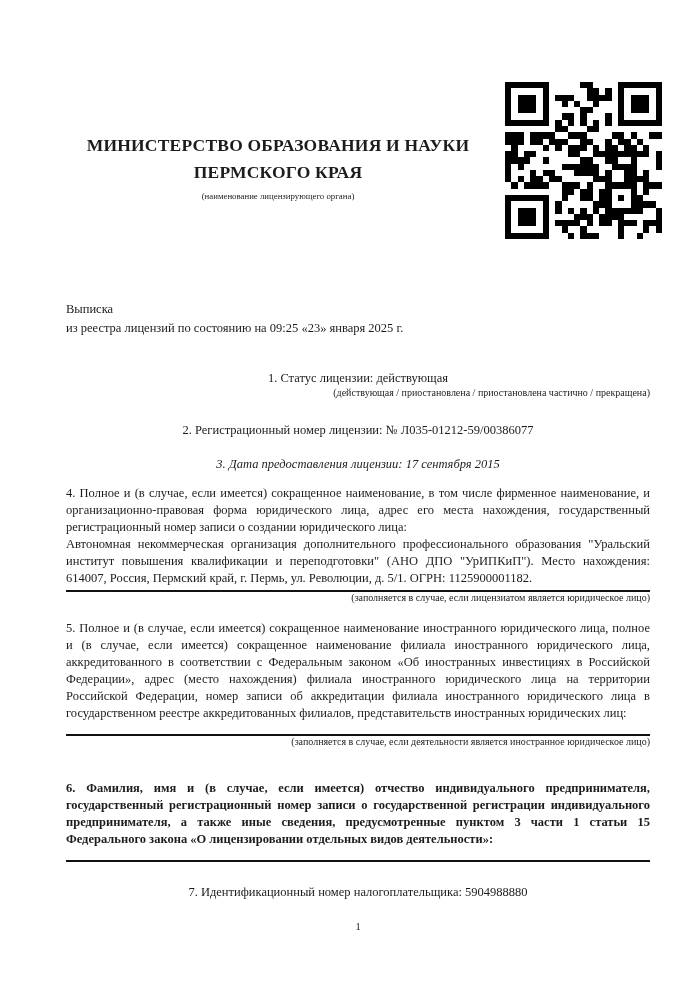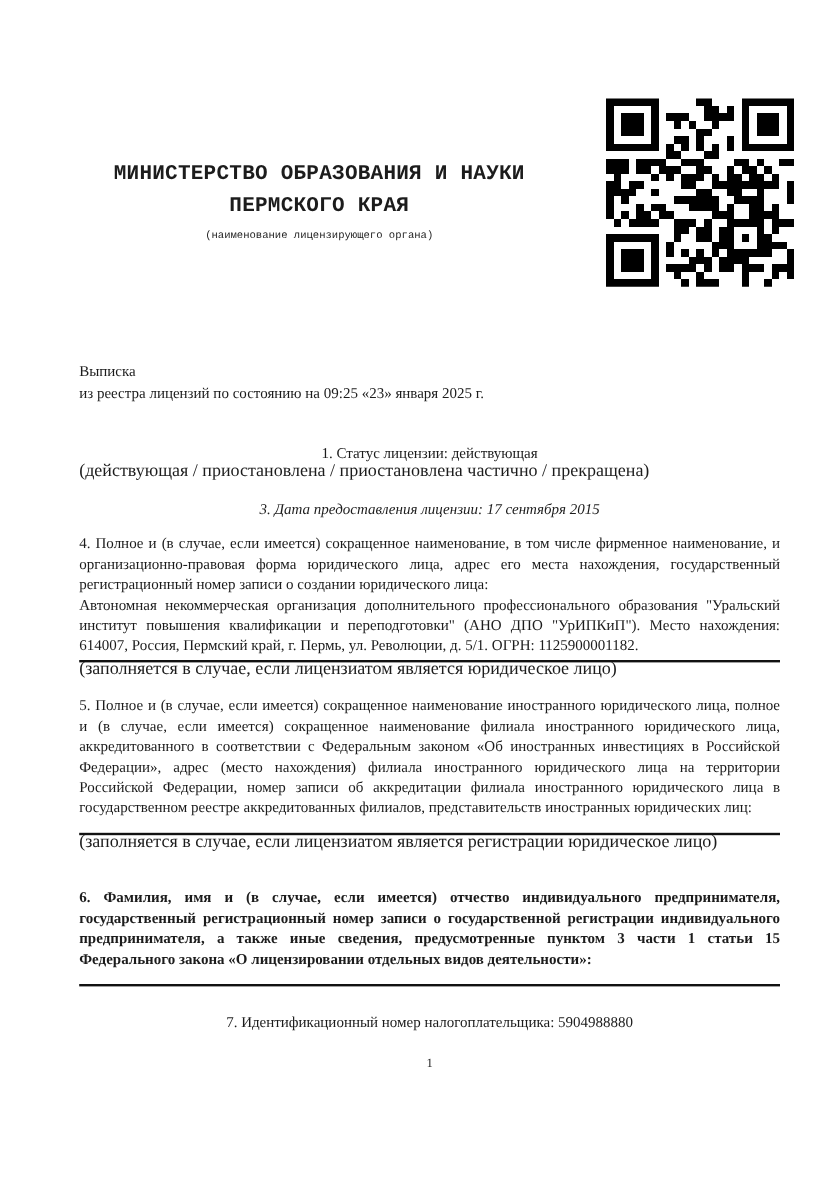--- a/index.html
+++ b/index.html
@@ -2,34 +2,34 @@
 <html><head>
 <meta charset="utf-8">
 <style>
   html,body{margin:0;padding:0;background:#e8e8e8;}
   .page{
     width:700px;height:990px;position:relative;background:#ffffff;
     font-family:"Liberation Serif","DejaVu Serif",serif;color:#1c1c1c;
     margin:0 auto;overflow:hidden;
   }
   
-  .ministry{position:absolute;left:54px;top:132px;width:424px;text-align:center;font-family:Liberation Mono, monospace;}
+  .ministry{position:absolute;left:66px;top:132px;width:424px;text-align:center;}
   .ministry .mline{font-size:17.5px;font-weight:700;line-height:27px;letter-spacing:.2px;}
   .org-caption{font-size:8.8px;line-height:12px;margin-top:4px;}
   .qr{position:absolute;left:505px;top:82px;width:157px;height:157px;}
   .qr svg{display:block;}
   
   .content{position:absolute;left:66px;top:0;width:584px;}
   .title-block{margin-top:300px;font-size:12.5px;line-height:19px;}
   .title-block p{margin:0;}
   .item{font-size:12.5px;line-height:17px;}
   .item p{margin:0;}
   .para{text-align:justify;}
   .line-single{text-align:center;}
-  .note{font-size:15px;line-height:12px;text-align:left;margin-top:2px;}
+  .note{font-size:10px;line-height:12px;text-align:right;margin-top:2px;}
   .rule{border-top:2px solid #111;height:0;margin-top:3px;}
   .blank{height:9px;}
   .mt-i1{margin-top:32px;}
   .mt-i2{margin-top:23px;}
   .mt-i3{margin-top:17px;font-style:italic;}
   .mt-i4{margin-top:12px;}
   .mt-i5{margin-top:16px;}
   .mt-i6{margin-top:32px;font-weight:bold;}
   .mt-i7{margin-top:22px;}
   .page-number{margin-top:20px;text-align:center;font-size:10.5px;}
@@ -374,37 +374,40 @@
     <div class="title-block">
       <p>Выписка</p>
       <p>из реестра лицензий по состоянию на 09:25 «23» января 2025 г.</p>
     </div>
 
     <section class="item mt-i1">
       <p class="line-single">1. Статус лицензии: действующая</p>
       <p class="note">(действующая / приостановлена / приостановлена частично / прекращена)</p>
     </section>
 
+    <section class="item mt-i2">
+      <p class="line-single">2. Регистрационный номер лицензии: № Л035-01212-59/00386077</p>
+    </section>
 
     <section class="item mt-i3">
       <p class="line-single">3. Дата предоставления лицензии: 17 сентября 2015</p>
     </section>
 
     <section class="item mt-i4">
       <p class="para">4. Полное и (в случае, если имеется) сокращенное наименование, в том числе фирменное наименование, и организационно-правовая форма юридического лица, адрес его места нахождения, государственный регистрационный номер записи о создании юридического лица:</p>
       <p class="para">Автономная некоммерческая организация дополнительного профессионального образования "Уральский институт повышения квалификации и переподготовки" (АНО ДПО "УрИПКиП"). Место нахождения: 614007, Россия, Пермский край, г. Пермь, ул. Революции, д. 5/1. ОГРН: 1125900001182.</p>
       <div class="rule"></div>
       <p class="note">(заполняется в случае, если лицензиатом является юридическое лицо)</p>
     </section>
 
     <section class="item mt-i5">
       <p class="para">5. Полное и (в случае, если имеется) сокращенное наименование иностранного юридического лица, полное и (в случае, если имеется) сокращенное наименование филиала иностранного юридического лица, аккредитованного в соответствии с Федеральным законом «Об иностранных инвестициях в Российской Федерации», адрес (место нахождения) филиала иностранного юридического лица на территории Российской Федерации, номер записи об аккредитации филиала иностранного юридического лица в государственном реестре аккредитованных филиалов, представительств иностранных юридических лиц:</p>
       <div class="blank"></div>
       <div class="rule"></div>
-      <p class="note">(заполняется в случае, если лицензиатом является регистрации юридическое лицо)</p>
+      <p class="note">(заполняется в случае, если деятельности является иностранное юридическое лицо)</p>
     </section>
 
     <section class="item mt-i6">
       <p class="para">6. Фамилия, имя и (в случае, если имеется) отчество индивидуального предпринимателя, государственный регистрационный номер записи о государственной регистрации индивидуального предпринимателя, а также иные сведения, предусмотренные пунктом 3 части 1 статьи 15 Федерального закона «О лицензировании отдельных видов деятельности»:</p>
       <div class="blank"></div>
       <div class="rule"></div>
     </section>
 
     <section class="item mt-i7">
       <p class="line-single">7. Идентификационный номер налогоплательщика: 5904988880</p>

